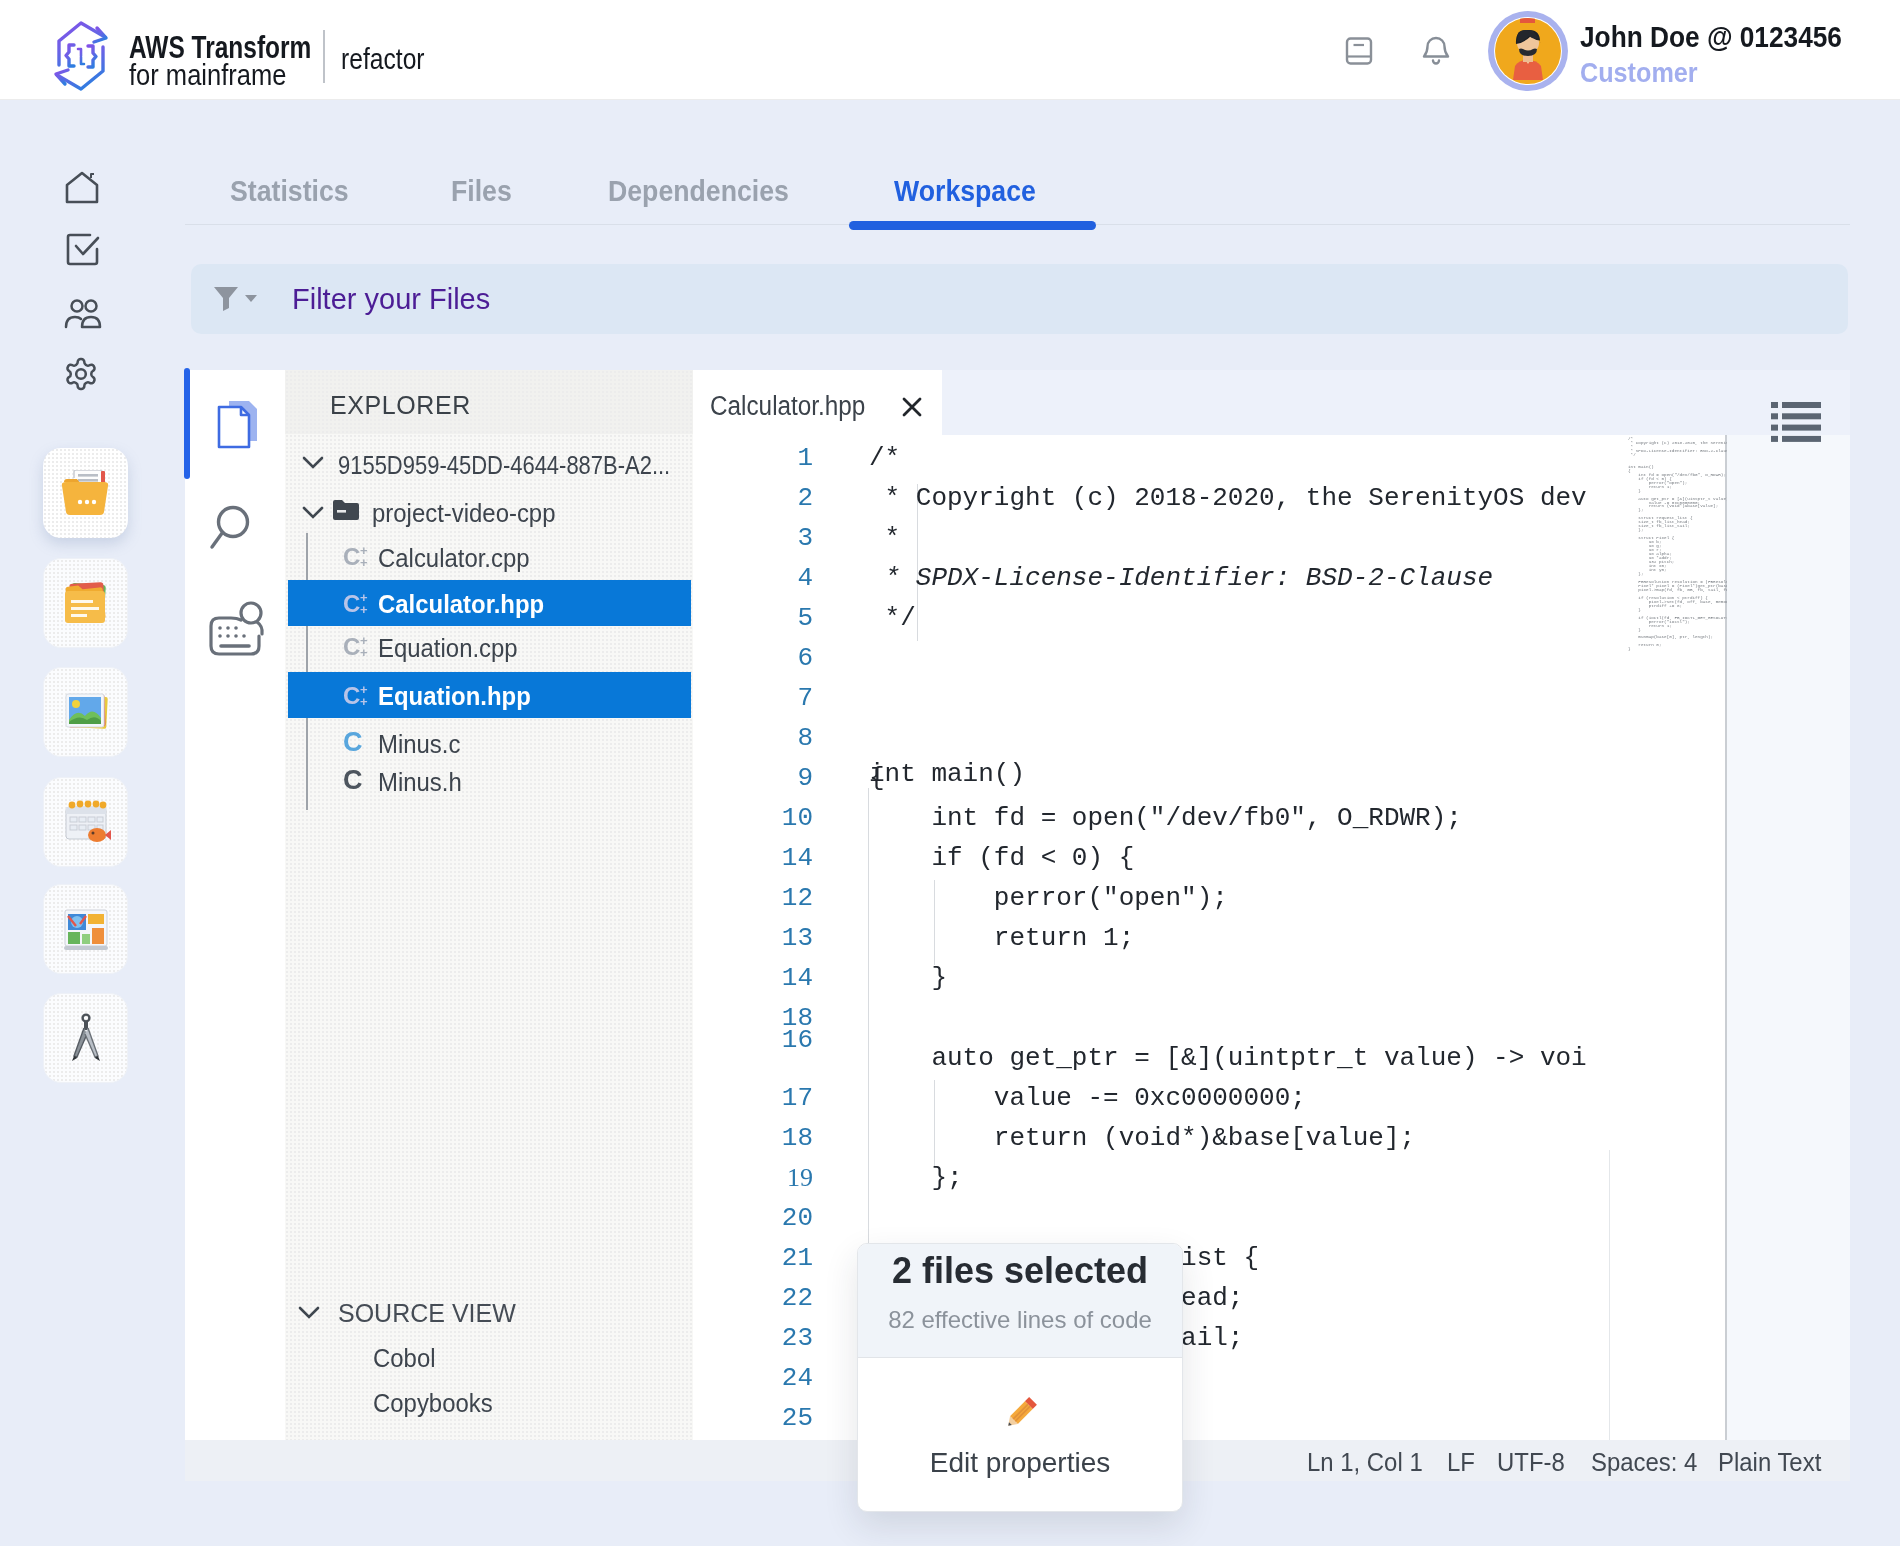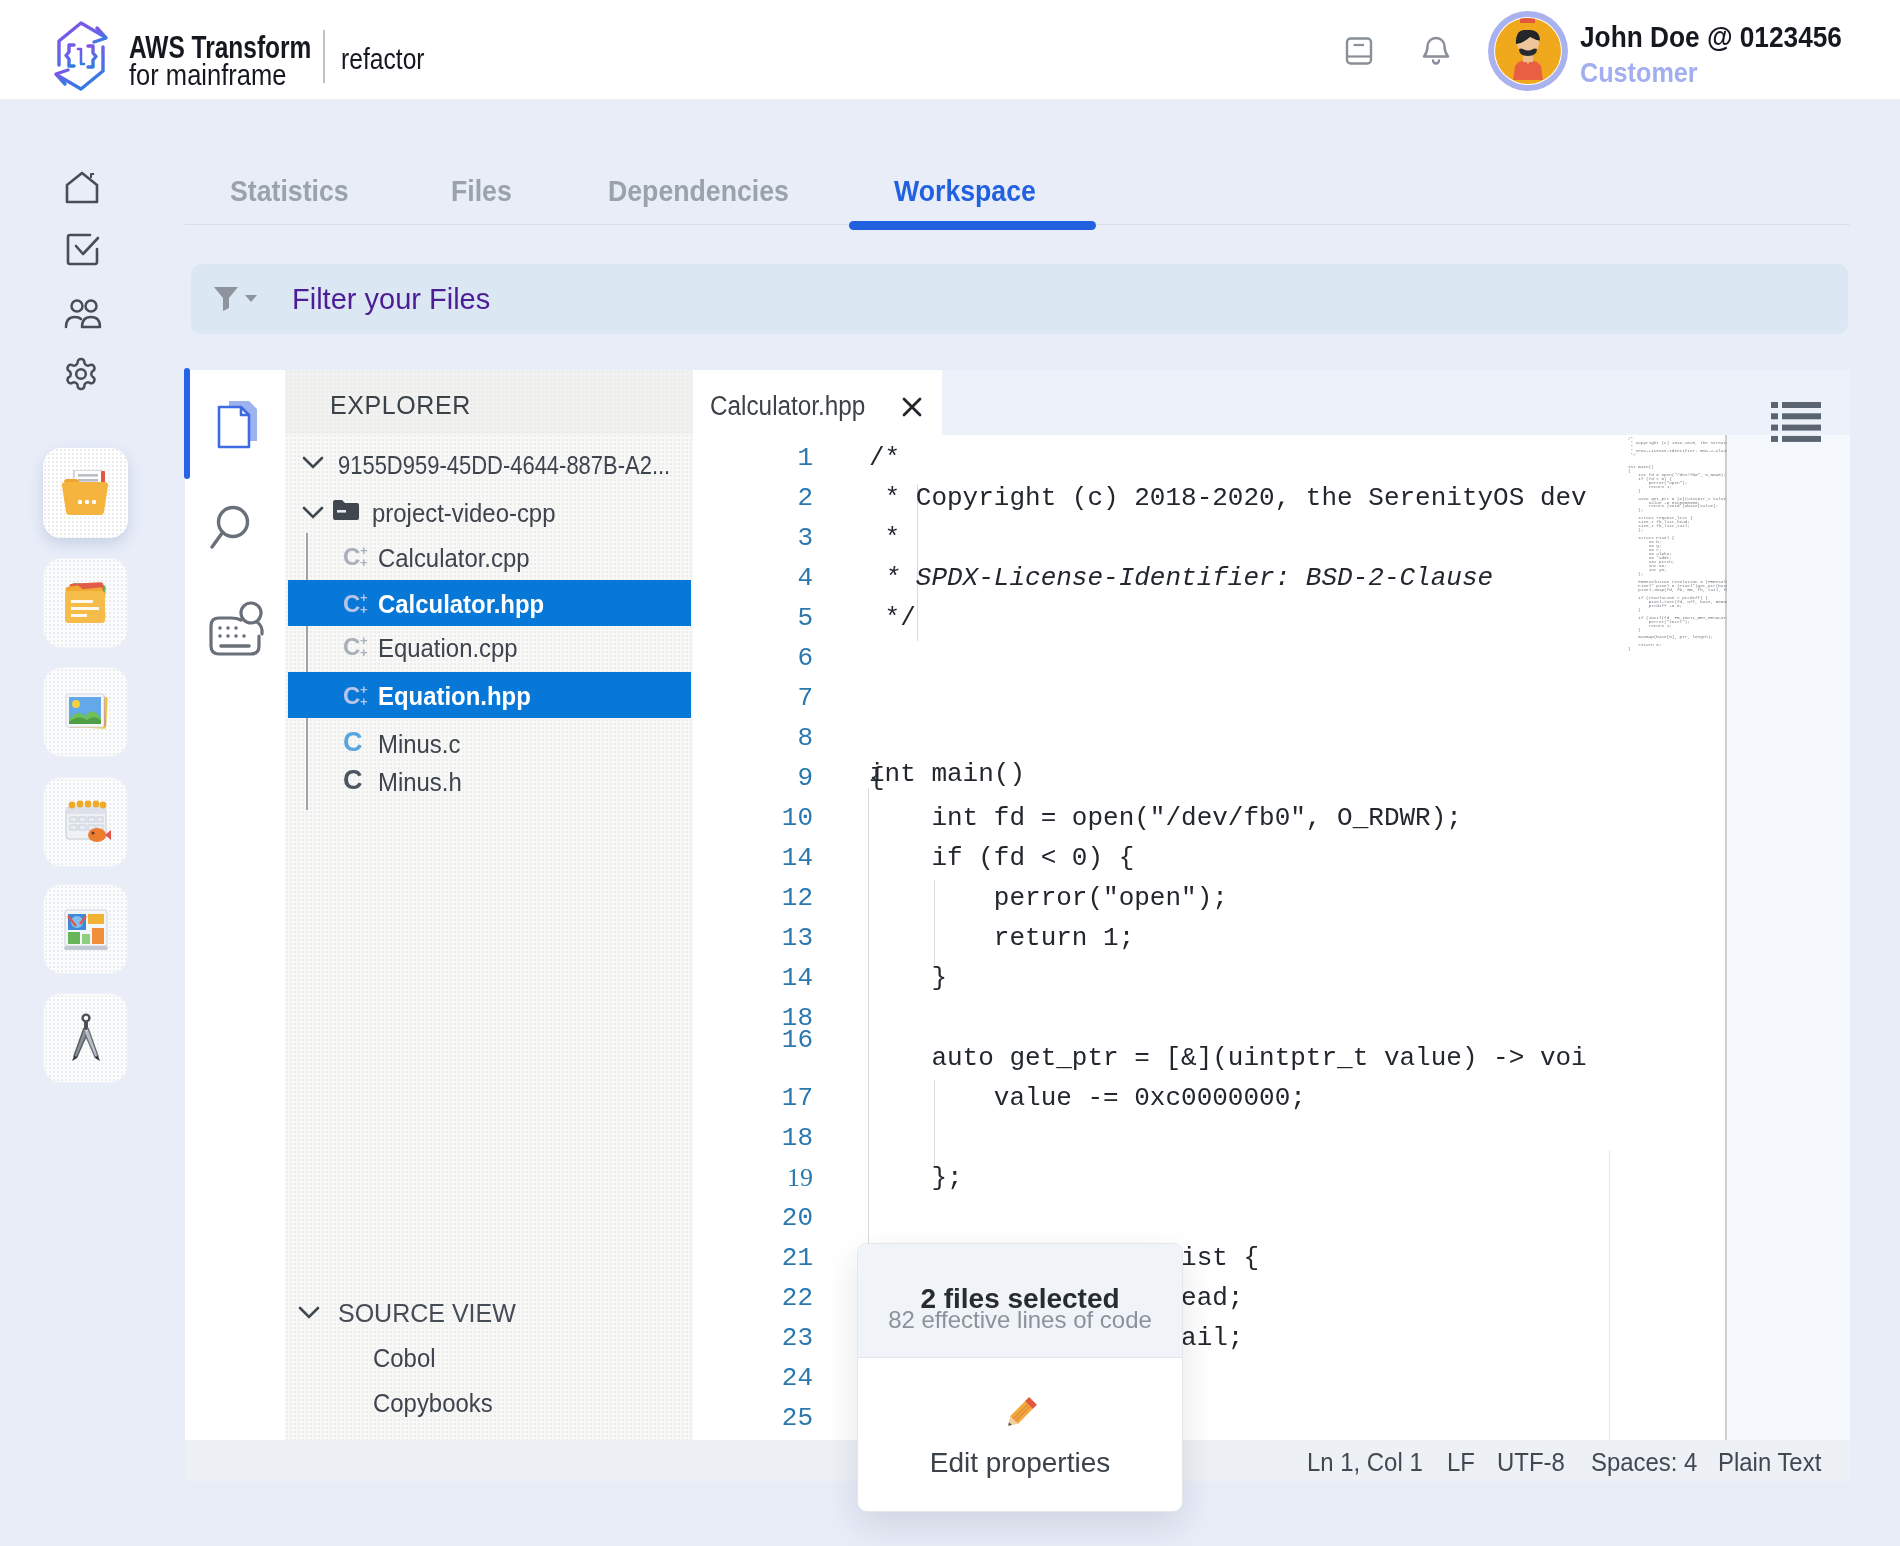--- a/index.html
+++ b/index.html
@@ -321,20 +321,21 @@
     <div class="codeline" style="top:718px;margin-top:36px;">int main()</div>
     <div class="codeline" style="top:758px;">{</div>
     <div class="codeline" style="top:798px;">    int fd = open("/dev/fb0", O_RDWR);</div>
     <div class="codeline" style="top:838px;">    if (fd &lt; 0) {</div>
     <div class="codeline" style="top:878px;">        perror("open");</div>
     <div class="codeline" style="top:918px;">        return 1;</div>
     <div class="codeline" style="top:958px;">    }</div>
     <div class="codeline" style="top:998px;"></div>
     <div class="codeline" style="top:1038px;">    auto get_ptr = [&amp;](uintptr_t value) -&gt; voi</div>
     <div class="codeline" style="top:1078px;">        value -= 0xc0000000;</div>
+    <div class="codeline" style="top:1118px;">        return (void*)&amp;base[value];</div>
     <div class="codeline" style="top:1158px;">    };</div>
     <div class="codeline" style="top:1198px;"></div>
     <div class="codeline" style="top:1238px;">    struct request_list {</div>
     <div class="codeline" style="top:1278px;">    size_t fb_list_head;</div>
     <div class="codeline" style="top:1318px;">    size_t fb_list_tail;</div>
     <div class="codeline" style="top:1358px;">    };</div>
     <div class="codeline" style="top:1398px;"></div>
   </div>
 
 <div id="minimap" class="abs mono" style="left:1628px; top:437px; width:99px; height:700px; overflow:hidden; font-size:4.3px; line-height:3.97px; color:#73787e; white-space:pre;">/*
@@ -405,21 +406,21 @@
 </svg>
 
 <div class="sbtxt" style="left:1307px;">Ln 1, Col 1</div>
 <div class="sbtxt" style="left:1447px;">LF</div>
 <div class="sbtxt" style="left:1497px;">UTF-8</div>
 <div class="sbtxt" style="left:1591px;">Spaces: 4</div>
 <div class="sbtxt" style="left:1718px;">Plain Text</div>
 
 <div class="abs" style="left:857px; top:1243px; width:326px; height:269px; background:#ffffff; border-radius:10px; border:1px solid #e3e6ea; box-shadow:0 14px 34px rgba(30,40,60,0.12);">
   <div style="position:absolute; left:0; top:0; width:100%; height:114px; background:#f0f4f9; border-radius:9px 9px 0 0; border-bottom:1px solid #e1e4e8;"></div>
-  <div style="position:absolute; left:0; top:39px; width:100%; text-align:center; font-size:28px; font-weight:bold; color:#272c33;">2 files selected</div>
+  <div style="position:absolute; left:0; top:6px; width:100%; text-align:center; font-size:36px; font-weight:bold; color:#272c33;">2 files selected</div>
   <div style="position:absolute; left:0; top:62px; width:100%; text-align:center; font-size:24px; color:#8b929b;">82 effective lines of code</div>
   <svg style="position:absolute; left:142px; top:148px;" width="42" height="42" viewBox="0 0 42 42">
     <g transform="rotate(45 21 21)">
       <rect x="15.5" y="4" width="11" height="6" fill="#e4573d"></rect>
       <rect x="15.5" y="10" width="11" height="21" fill="#f5a93b"></rect>
       <rect x="18.8" y="10" width="1.8" height="21" fill="#e2913a"></rect>
       <rect x="21.8" y="10" width="1.8" height="21" fill="#e2913a"></rect>
       <path d="M15.5 31 L26.5 31 L21 39 Z" fill="#f3cfa0"></path>
       <path d="M19 36 L23 36 L21 39 Z" fill="#4a4f55"></path>
     </g>

